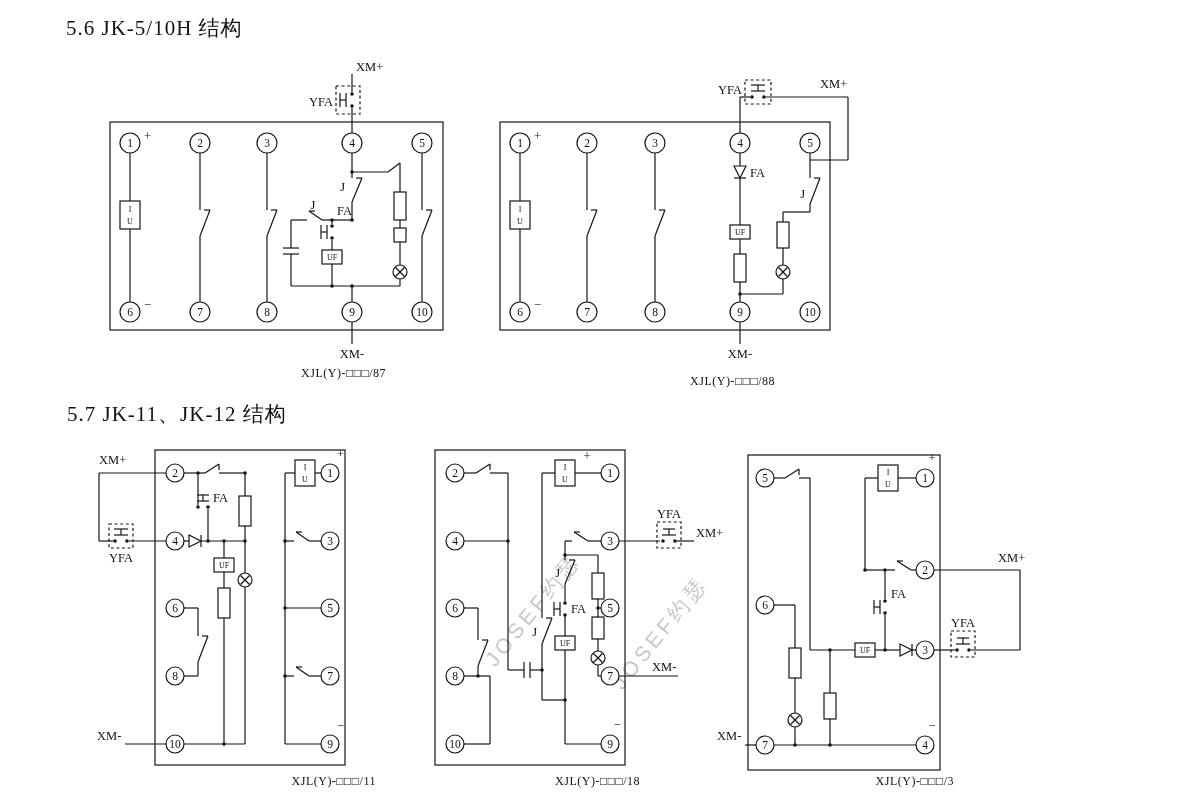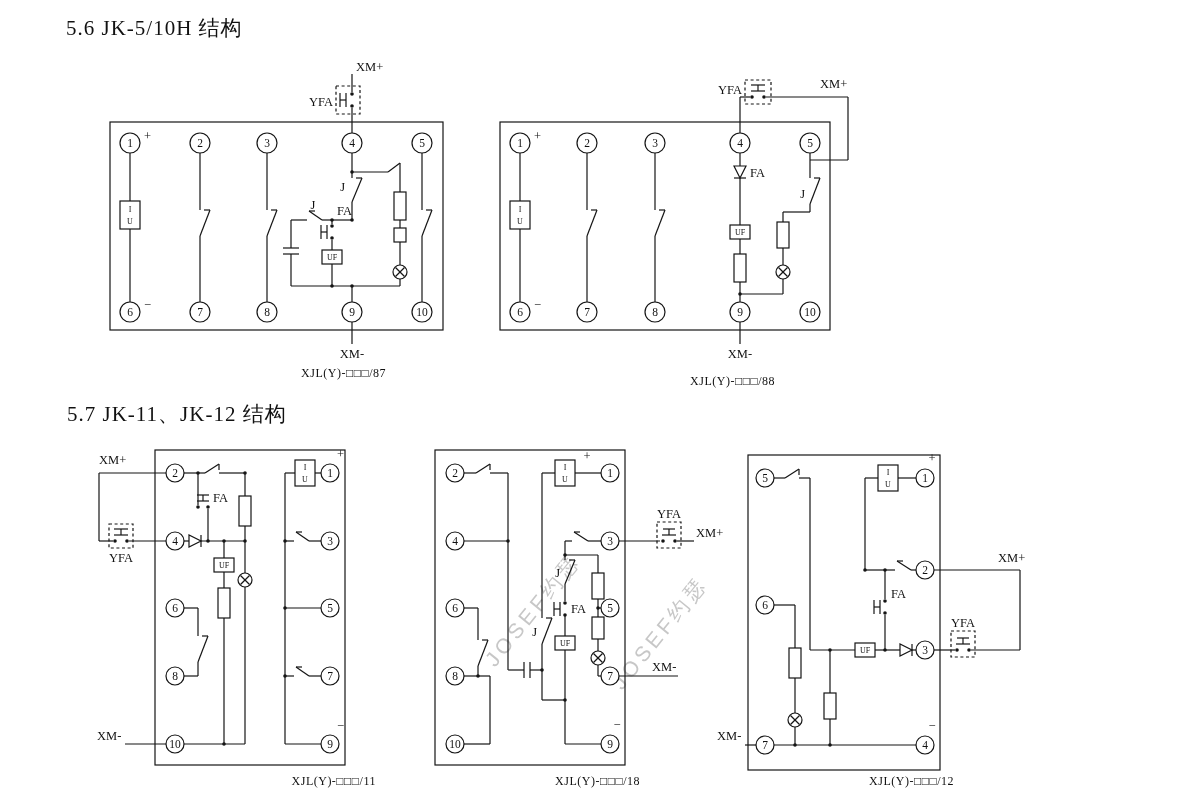--- a/index.html
+++ b/index.html
@@ -571,13 +571,13 @@
   <text class="lbl" x="283" y="122">XM+</text>
   <text class="lbl" x="248" y="187" text-anchor="middle">YFA</text>
   <text class="lbl" x="2" y="300">XM-</text>
   <text class="lbl" x="176" y="158">FA</text>
 </svg>
 
 <div class="abs cap" style="left:166px;top:366px;width:220px">XJL(Y)-□□□/87</div>
 <div class="abs cap" style="left:555px;top:374px;width:220px">XJL(Y)-□□□/88</div>
 <div class="abs cap" style="left:156px;top:774px;width:220px">XJL(Y)-□□□/11</div>
 <div class="abs cap" style="left:420px;top:774px;width:220px">XJL(Y)-□□□/18</div>
-<div class="abs cap" style="left:734px;top:774px;width:220px">XJL(Y)-□□□/12</div>
+<div class="abs cap" style="left:734px;top:774px;width:220px">XJL(Y)-□□□/3</div>
 
 </body></html>

